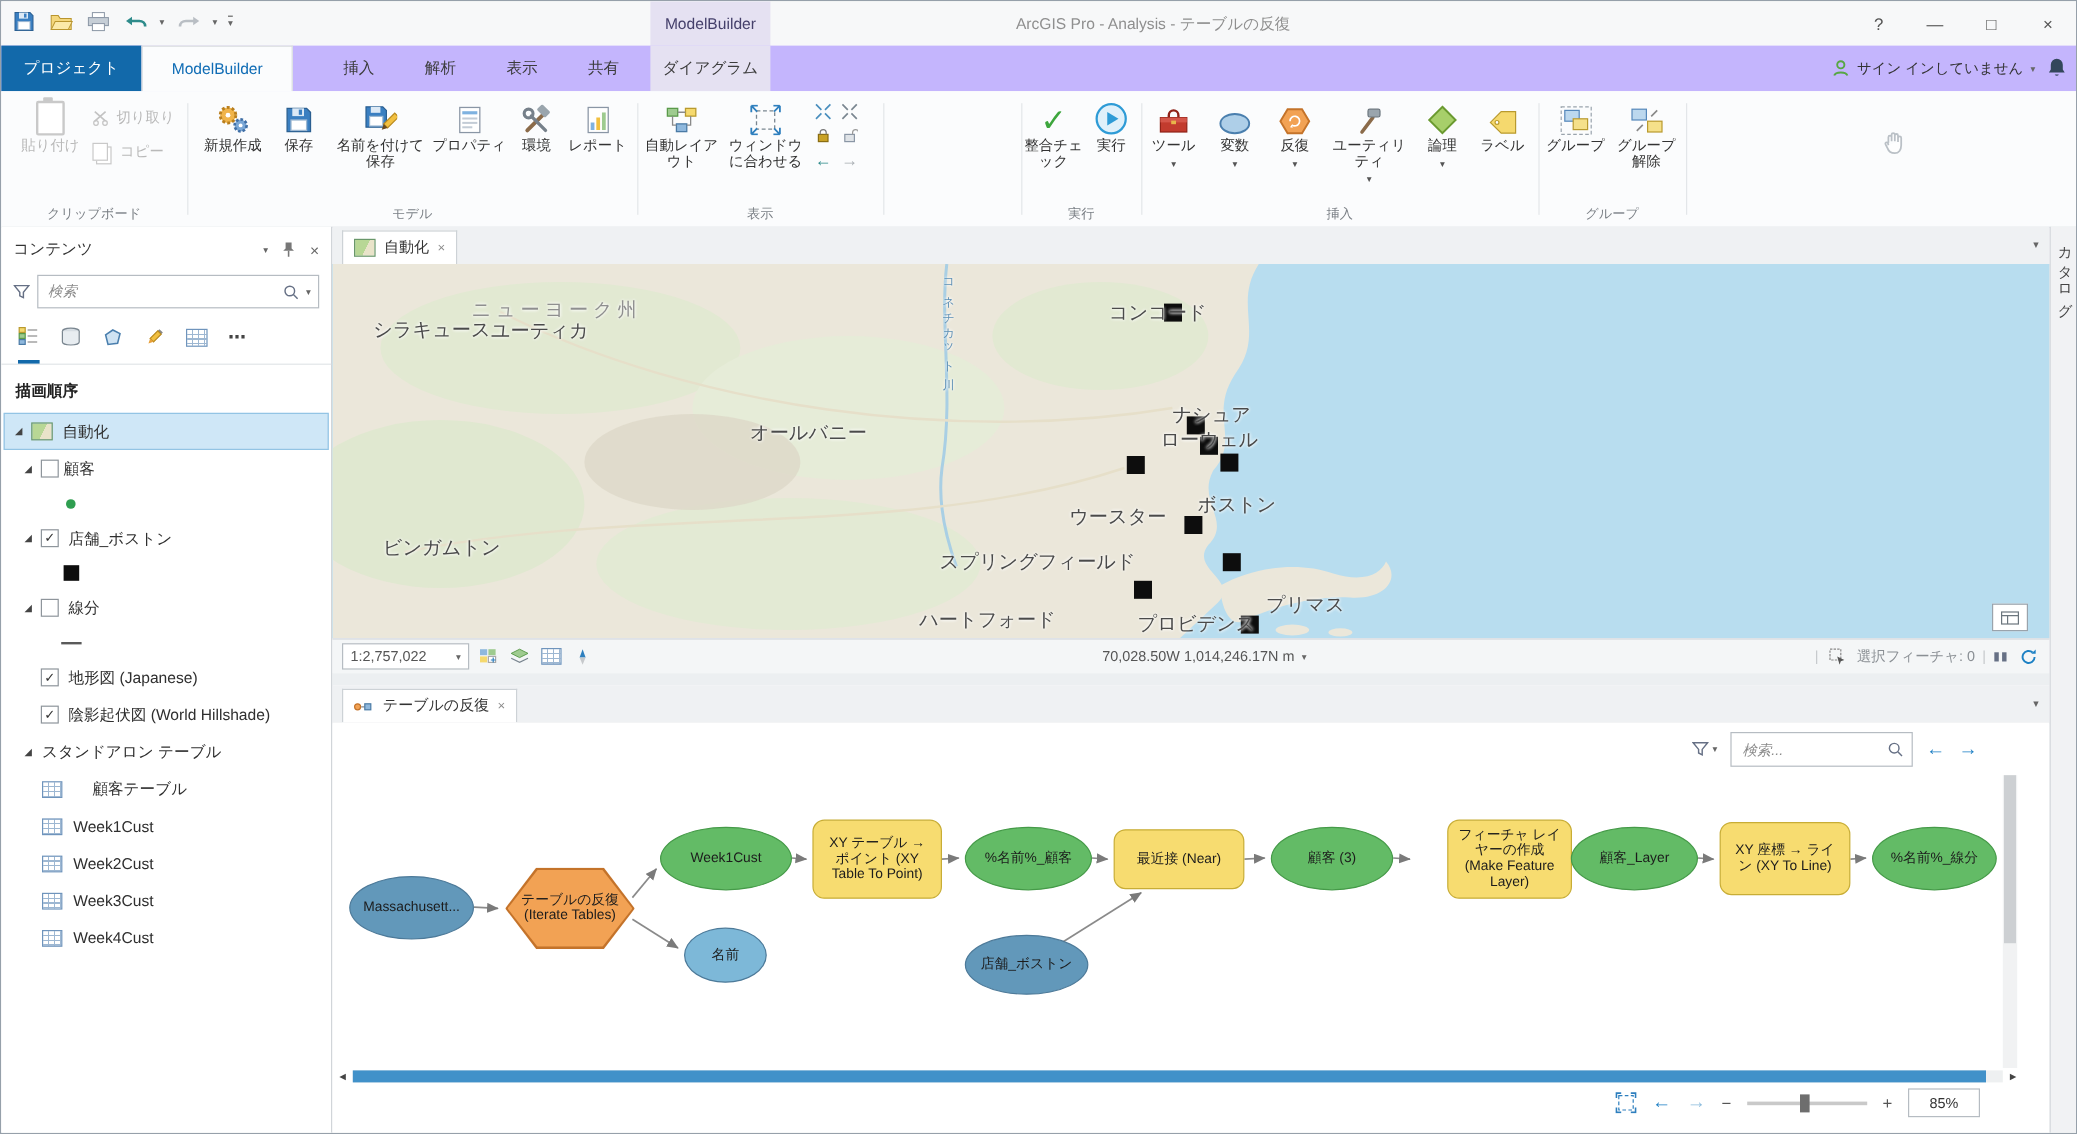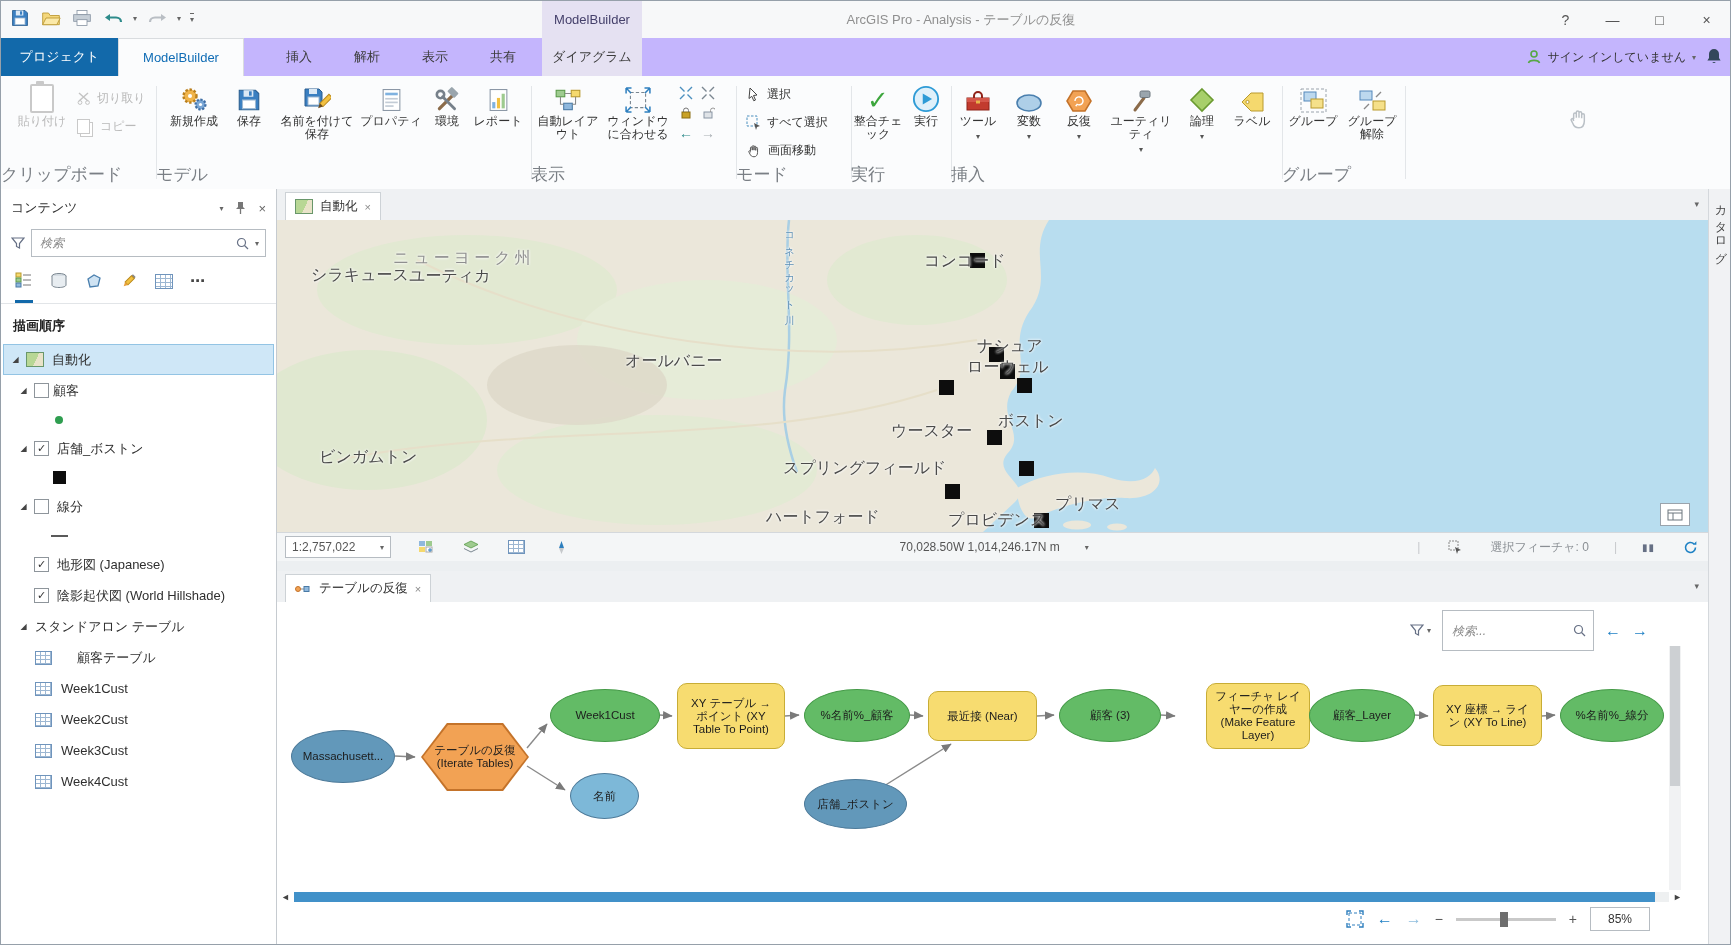--- a/index.html
+++ b/index.html
@@ -27,21 +27,21 @@
        font-size:13px;color:#3c3c3c;cursor:pointer}
   .tab-project{background:#1269aa;color:#fff}
   .tab-active{background:#fbfcfd;color:#0f6cb5;border:1px solid #d9dcdf;border-bottom:none;box-sizing:border-box}
   .tab-ctx{background:#e5e1f2}
   .signin{position:absolute;right:34px;top:0;height:38px;display:flex;align-items:center;gap:6px;font-size:12px;color:#333;cursor:pointer}
   .bellwrap{position:absolute;right:8px;top:10px;cursor:pointer}
 
   
   .ribbon{position:absolute;left:0;top:75px;right:0;height:113px;background:#fbfcfd;border-bottom:1px solid #cfd4d9}
   .rgroup{position:absolute;top:0;height:112px}
-  .glabel{position:absolute;bottom:2px;left:0;right:0;font-size:17px;color:#7a7f85}
+  .glabel{position:absolute;bottom:2px;left:0;right:0;text-align:center;font-size:11px;color:#7a7f85}
   .rsep{position:absolute;top:10px;bottom:10px;width:1px;background:#e3e6e9}
   .bigbtn{position:absolute;top:5px;display:flex;flex-direction:column;align-items:center;gap:2px;
           font-size:12px;color:#333;text-align:center;line-height:13px;cursor:pointer}
   .bicon{height:32px;display:flex;align-items:flex-end;justify-content:center}
   .bcaret{font-size:8px;color:#555}
   .smallrow{position:absolute;display:flex;align-items:center;gap:6px;font-size:12px;color:#333;cursor:pointer;white-space:nowrap}
   .disabled,.disabled *{color:#b9b9b9!important}
   .clipic{width:20px;height:25px;border:2px solid #c9c9c9;border-radius:2px;background:#fff;position:relative}
   .clipic:before{content:"";position:absolute;top:-5px;left:4px;width:8px;height:4px;background:#c9c9c9;border-radius:1px}
   .copyic{width:11px;height:13px;border:1.5px solid #c9c9c9;background:#fff;box-shadow:3px 3px 0 -1px #fff,3px 3px 0 0 #c9c9c9;margin-right:4px}
@@ -81,31 +81,31 @@
   .barcaret{position:absolute;right:9px;top:10px;font-size:9px;color:#666;cursor:pointer}
 
   .mapcanvas{position:absolute;left:276px;top:219px;right:22px;height:312px;background:#b8ddef;overflow:hidden}
   .mlabel{position:absolute;font-size:16px;color:#4a4a4a;text-shadow:0 0 3px #fff,0 0 3px #fff;white-space:nowrap}
   .mstate{color:#8f8f8f;letter-spacing:4px}
   .mriver{writing-mode:vertical-rl;color:#5d8fb5;font-size:10px;letter-spacing:2px}
   .navbox{position:absolute;right:18px;top:283px;width:28px;height:21px;background:#fff;border:1px solid #9aa3ac;
           display:flex;align-items:center;justify-content:center;cursor:pointer}
 
   .mapstatus{position:absolute;left:276px;top:531px;right:22px;height:29px;background:#f4f6f7;border-top:1px solid #d4d8dc;
-             display:flex;align-items:center;padding:0 8px;gap:25px;font-size:12px;color:#555;box-sizing:border-box}
+             display:flex;align-items:center;padding:0 8px;gap:6px;font-size:12px;color:#555;box-sizing:border-box}
   .scalebox{width:106px;height:22px;background:#fff;border:1px solid #b6bcc2;display:flex;align-items:center;
             justify-content:space-between;padding:0 6px;box-sizing:border-box;cursor:pointer}
   .sicon{width:20px;height:20px;display:flex;align-items:center;justify-content:center;cursor:pointer}
   .vsep{color:#c6c9cc}
 
   .splitter{position:absolute;left:276px;top:560px;right:22px;height:10px;background:#eceff1}
 
   .modelarea{position:absolute;left:276px;top:601px;right:22px;bottom:0;background:#fff}
   .mtoolbar{position:absolute;top:8px;right:60px;display:flex;align-items:center;gap:11px}
-  .msbox{width:152px;height:41px;border:1px solid #b6bcc2;display:flex;align-items:center;padding:0 7px;gap:0;background:#fff;box-sizing:border-box}
+  .msbox{width:152px;height:29px;border:1px solid #b6bcc2;display:flex;align-items:center;padding:0 7px;gap:0;background:#fff;box-sizing:border-box}
   .msbox input{flex:1;border:none;outline:none;font-size:12px;font-style:italic;background:transparent;color:#555;font-family:inherit;min-width:0}
   .msbox input::placeholder{font-style:italic;color:#8a8a8a}
   .navarrow{font-size:16px;color:#1d7fc4;cursor:pointer;line-height:16px}
   .navarrow.dim{color:#8fbede}
 
   .node{position:absolute;display:flex;align-items:center;justify-content:center;text-align:center;
         font-size:11.5px;line-height:13px;color:#1c1c1c;padding:3px 7px;box-sizing:border-box;cursor:pointer}
   .node.data{background:#6298ba;border:1.5px solid #4d7a99;border-radius:50%}
   .node.output{background:#63bb66;border:1.5px solid #459a48;border-radius:50%}
   .node.tool{background:#f7dc70;border:1.5px solid #c8ad36;border-radius:10px}
@@ -361,42 +361,20 @@
         </div>
         <div style="display:flex;gap:8px;font-size:14px;line-height:14px">
           <span style="color:#2e8b8b">←</span>
           <span style="color:#a9aeb3">→</span>
         </div>
       </div>
       <div class="glabel">表示</div>
     </div>
     <div class="rsep" style="left:735px"></div>
 
-    <div class="rgroup" style="left:735px;width:115px">
-      <div class="smallrow" style="left:10px;top:10px">
-        <svg width="15" height="15" viewBox="0 0 15 15">
-            <path d="M4 1l7 7-3.5.5 2 4.5-1.7.8-2-4.5L3 11.5z" fill="#fff" stroke="#444"></path>
-          </svg>
-        <span>選択</span>
-      </div>
-      <div class="smallrow" style="left:10px;top:38px">
-        <svg width="15" height="15" viewBox="0 0 15 15">
-            <rect x="1" y="1" width="10" height="10" fill="none" stroke="#4a8fbe" stroke-dasharray="2.5 1.5"></rect>
-            <path d="M8 8l6 3-3 1-1 3z" fill="#555"></path>
-          </svg>
-        <span>すべて選択</span>
-      </div>
-      <div class="smallrow" style="left:10px;top:66px">
-        <svg width="16" height="16" viewBox="0 0 18 18">
-            <path d="M5 9V5.5a1 1 0 0 1 2 0V8M7 8V4a1 1 0 0 1 2 0v4M9 8V4.5a1 1 0 0 1 2 0V8M11 8.5V6a1 1 0 0 1 2 0v4.5c0 3-1.5 5-4 5s-4-1.5-4.5-3L3.2 10c-.5-1 .8-1.8 1.5-.8l.3 1.3" fill="#fff" stroke="#555" stroke-width="1.1"></path>
-          </svg>
-        <span>画面移動</span>
-      </div>
-      <div class="glabel">モード</div>
-    </div>
     <div class="rsep" style="left:850px"></div>
 
     <div class="rgroup" style="left:850px;width:100px">
       <div class="bigbtn" style="left:2px;width:50px">
         <span class="bicon">
             <span class="checkmark">✓</span>
           </span>
         <span>整合チェック</span>
       </div>
       <div class="bigbtn" style="left:54px;width:42px">

